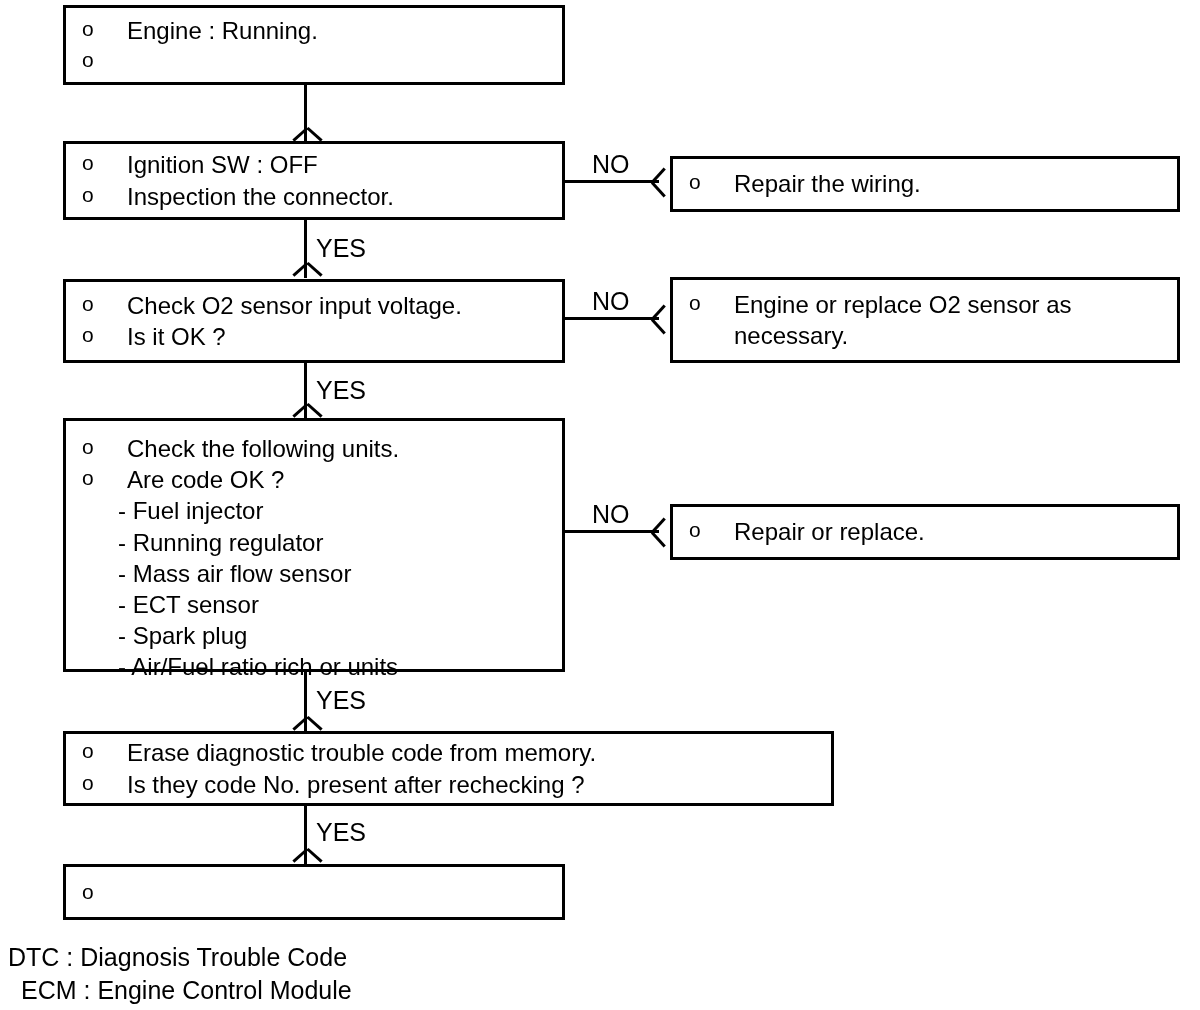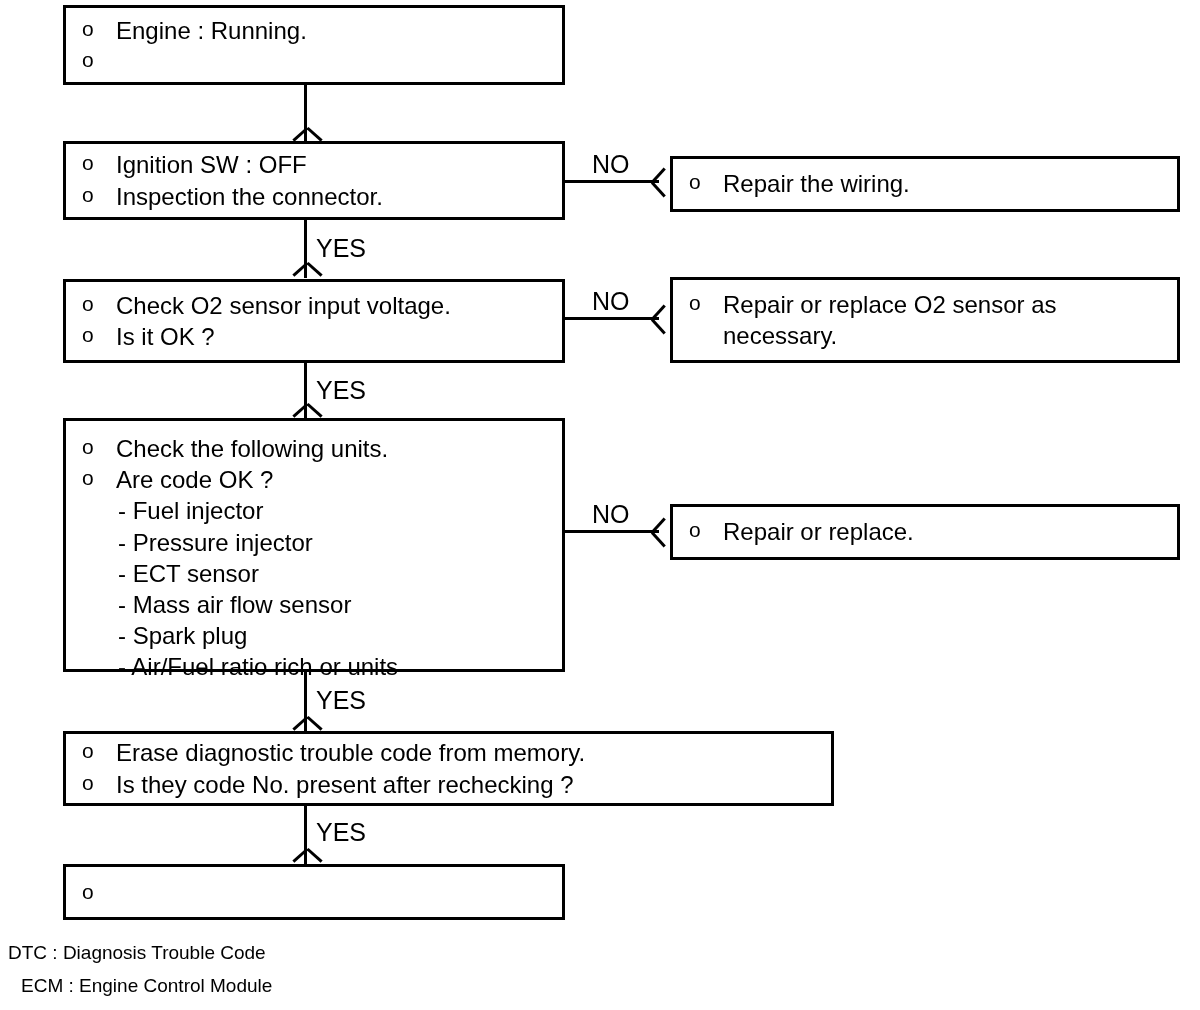--- a/index.html
+++ b/index.html
@@ -33,21 +33,21 @@
     line-height: 1.30;
     white-space: pre;
   }
   .bullet {
     width: 34px;
     flex: 0 0 34px;
     text-align: left;
     font-size: 21px;
     line-height: 1.38;
   }
-  .txt { flex: 1 1 auto; }
+  .txt { flex: 1 1 auto; margin-left: 11px; }
   .pad { padding: 0 16px; }
 
   
   .sub {
     font-size: 24px;
     line-height: 1.30;
     padding-left: 52px;
     white-space: pre;
   }
 
@@ -104,21 +104,21 @@
     position: absolute;
     font-size: 25px;
     line-height: 1;
     white-space: nowrap;
     text-align: right;
   }
 
   
   .legend {
     position: absolute;
-    font-size: 19px;
+    font-size: 25px;
     line-height: 1.36;
     white-space: pre;
   }
 </style>
 </head>
 <body>
 
 <div class="vline" style="left:304px; top:85px; height:58px;"></div>
 <div class="arrow-down" style="left:293px; top:128px;"></div>
 
@@ -185,37 +185,37 @@
   </div>
   <div class="line pad">
     <span class="bullet">o</span>
     <span class="txt">Is it OK ?</span>
   </div>
 </div>
 
 <div class="box" style="left:670px; top:277px; width:510px; height:86px;">
   <div class="line pad" style="white-space:normal;">
     <span class="bullet">o</span>
-    <span class="txt" style="white-space:normal; max-width:420px; display:inline-block;">Repair or replace O2 sensor as necessary.</span>
+    <span class="txt" style="white-space:normal; max-width:420px; display:inline-block;">Engine or replace O2 sensor as necessary.</span>
   </div>
 </div>
 
 <div class="box" style="left:63px; top:418px; width:502px; height:254px; justify-content:flex-start; padding-top:12px;">
   <div class="line pad">
     <span class="bullet">o</span>
     <span class="txt">Check the following units.</span>
   </div>
   <div class="line pad">
     <span class="bullet">o</span>
     <span class="txt">Are code OK ?</span>
   </div>
   <div class="sub pad">- Fuel injector</div>
-  <div class="sub pad">- Pressure injector</div>
+  <div class="sub pad">- Running regulator</div>
+  <div class="sub pad">- Mass air flow sensor</div>
   <div class="sub pad">- ECT sensor</div>
-  <div class="sub pad">- Mass air flow sensor</div>
   <div class="sub pad">- Spark plug</div>
   <div class="sub pad">- Air/Fuel ratio rich or units</div>
 </div>
 
 <div class="box" style="left:670px; top:504px; width:510px; height:56px;">
   <div class="line pad">
     <span class="bullet">o</span>
     <span class="txt">Repair or replace.</span>
   </div>
 </div>

